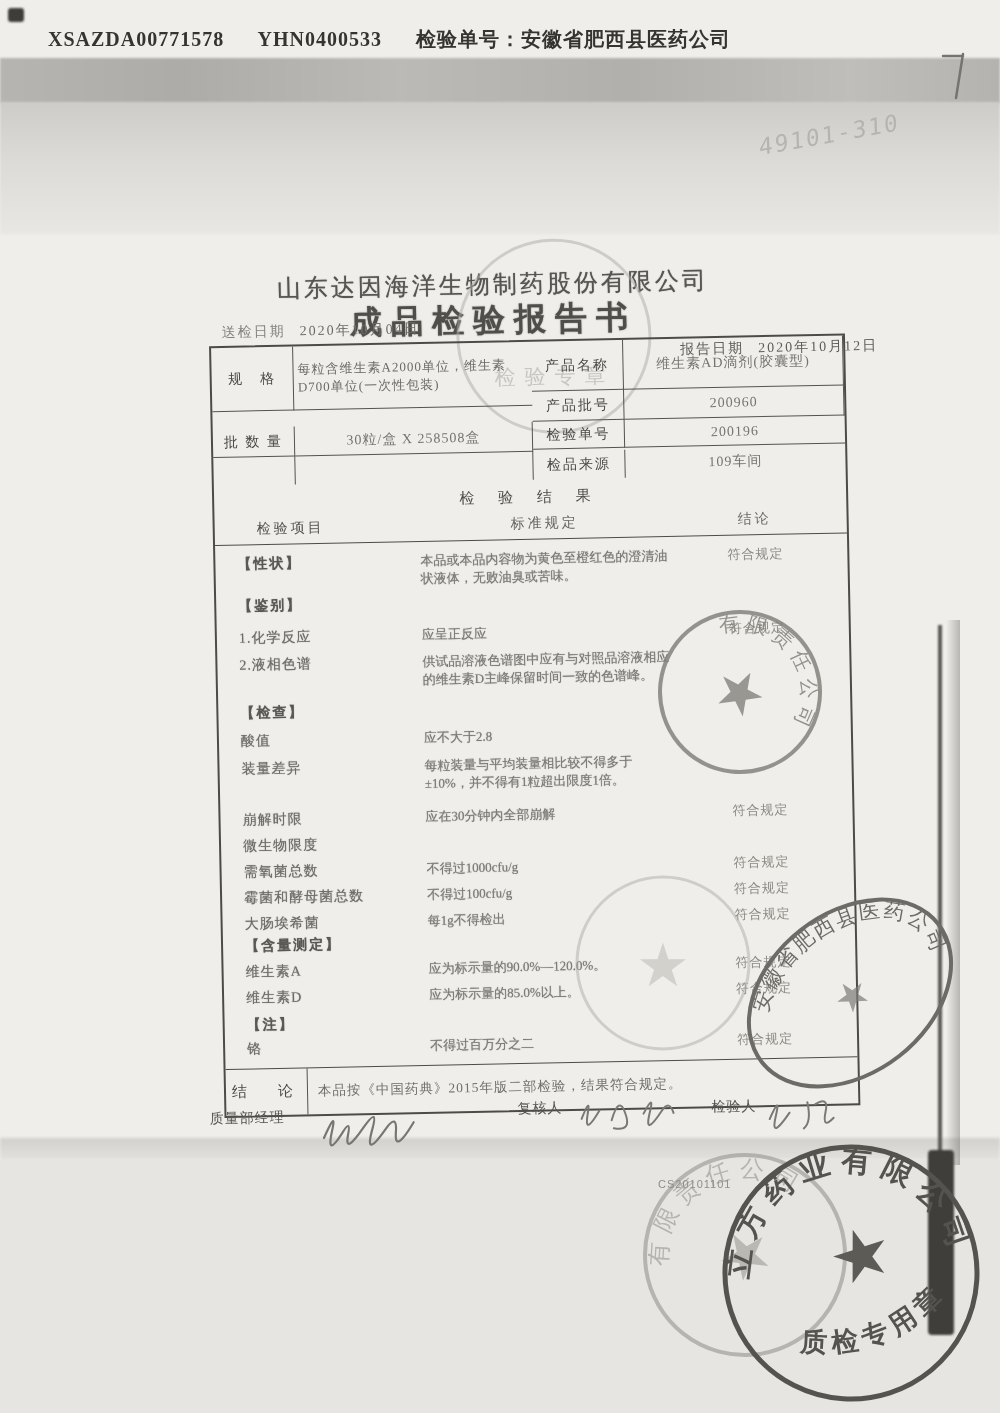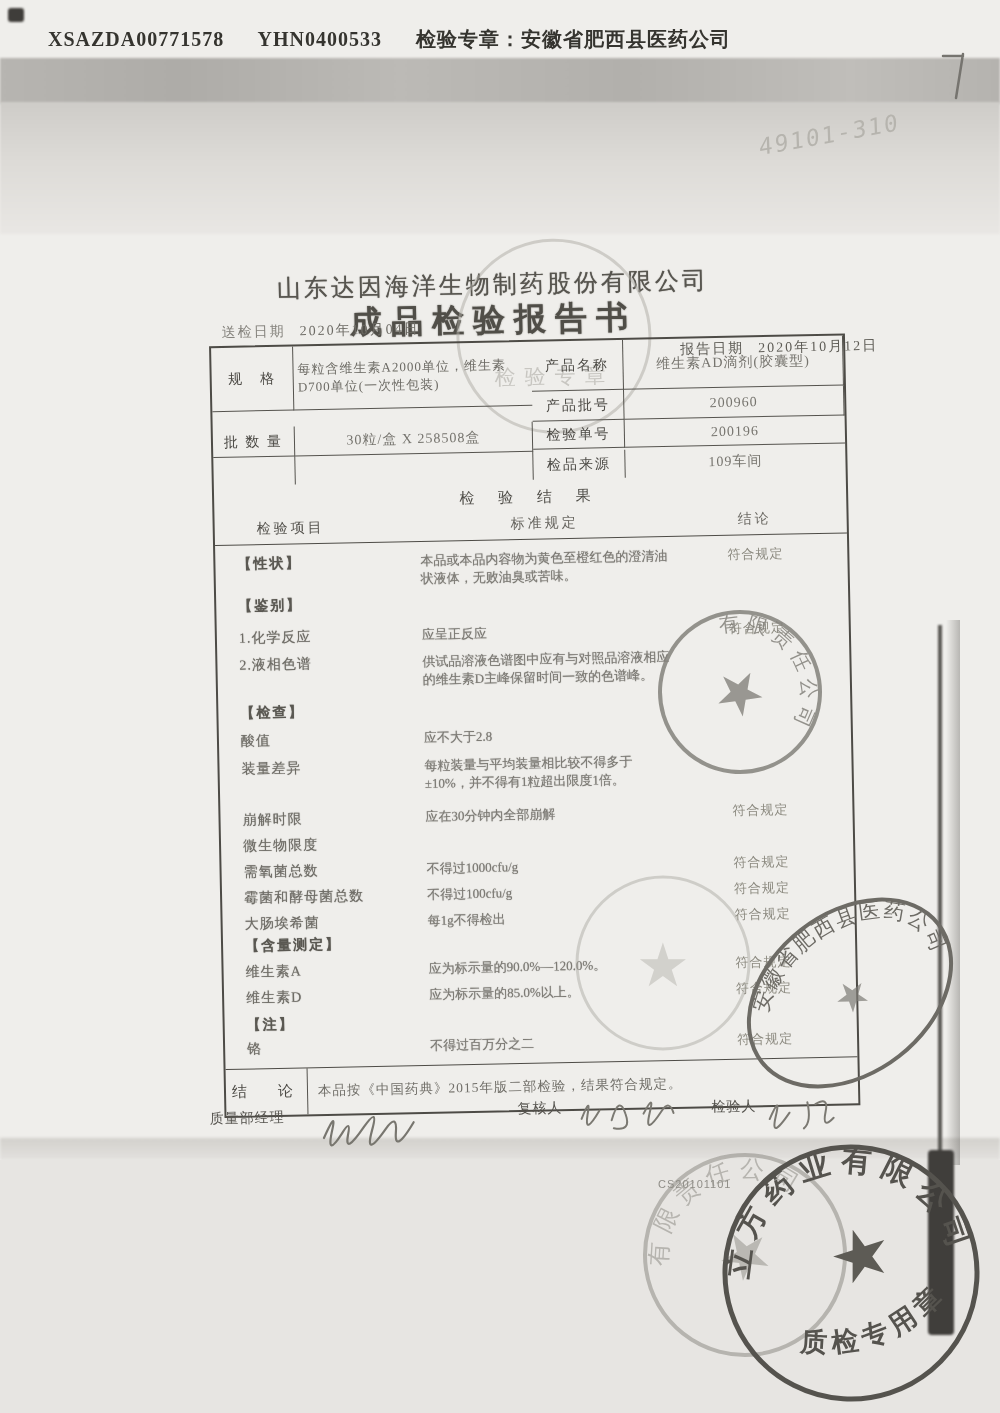--- a/index.html
+++ b/index.html
@@ -82,21 +82,21 @@
   <div class="band-low"></div>
   <div class="band-bottom"></div>
   <div class="corner-blot"></div>
   <div class="edge-line"></div>
   <div class="edge-shadow"></div>
   <div class="edge-bar"></div>
 
   <div class="scan-header">
     <span>XSAZDA00771578</span>
     <span>YHN0400533</span>
-    <span>检验专章：安徽省肥西县医药公司</span>
+    <span>检验单号：安徽省肥西县医药公司</span>
   </div>
   <svg class="corner-mark" width="34" height="52">
     <path d="M3,6 h20 M23,4 l-7,44" stroke="#76746f" stroke-width="2.5" fill="none" stroke-linecap="round"></path>
   </svg>
 
   <div class="doc">
 
     <div class="hand-note">49101-310</div>
 
     <div class="company">山东达因海洋生物制药股份有限公司</div>

